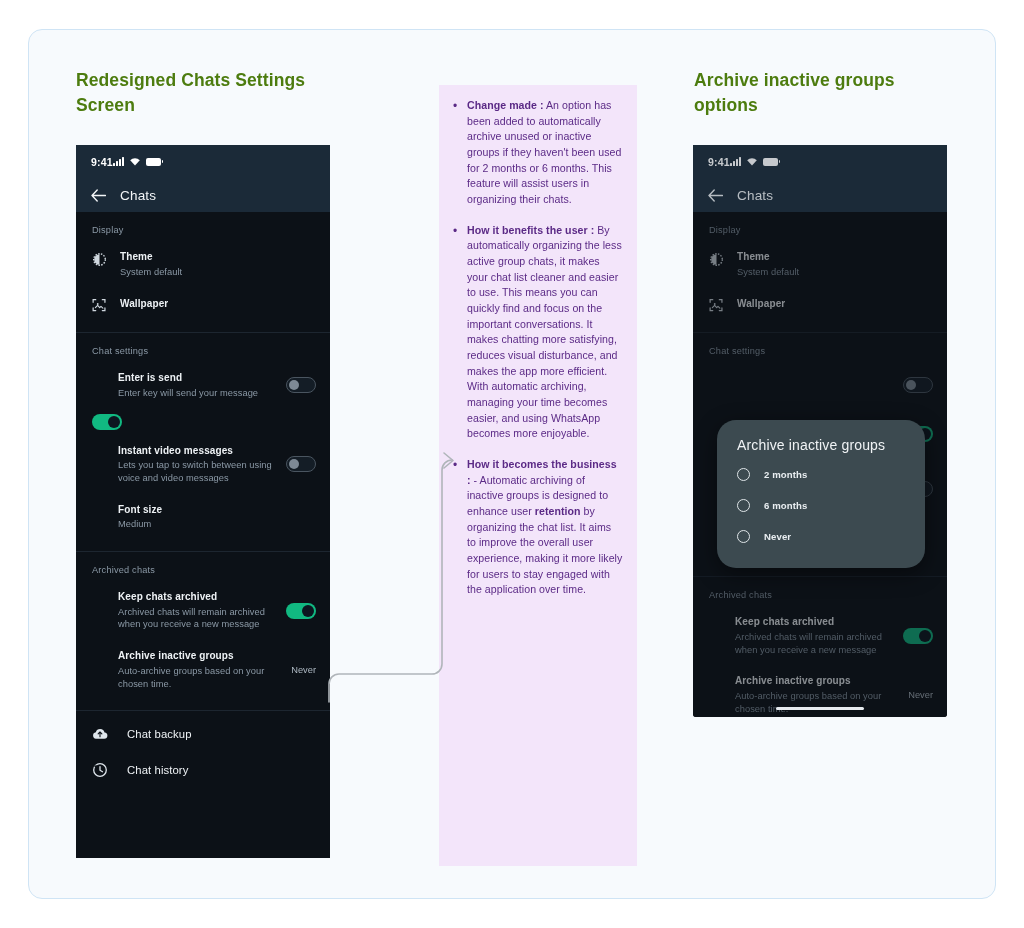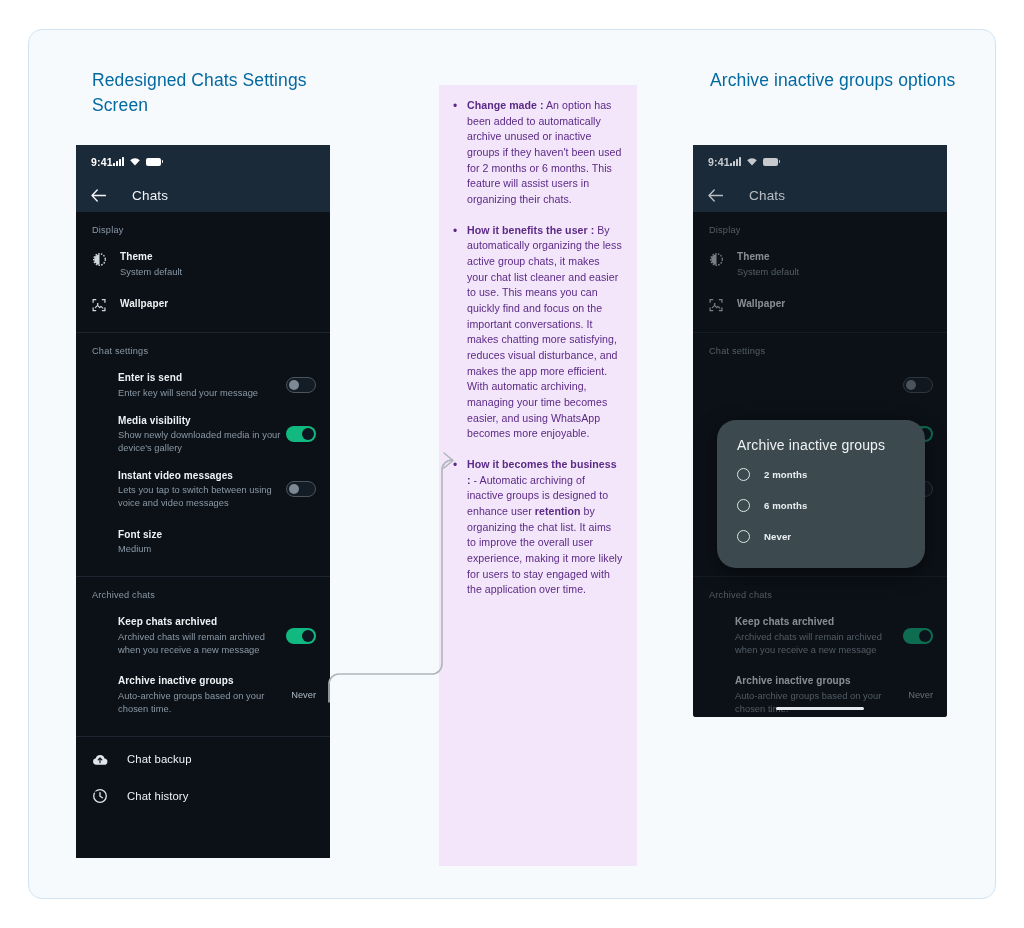--- a/index.html
+++ b/index.html
@@ -15,22 +15,22 @@
     position: absolute; left: 28px; top: 29px;
     width: 968px; height: 870px;
     background: #f7fafd;
     border: 1.5px solid #cfe4f5;
     border-radius: 14px;
   }
 
   
   .col-title {
     position: absolute;
-    font-size: 17.5px; font-weight: 400; color: #0369a1;
-    line-height: 1.42; letter-spacing: 0.1px; margin-left: 16px;
+    font-size: 17.5px; font-weight: 700; color: #4d7c0f;
+    line-height: 1.42; letter-spacing: 0.1px;
   }
   #title-left  { left: 76px;  top: 68px;  width: 250px; }
   #title-right { left: 694px; top: 68px;  width: 250px; }
 
   
   .phone {
     position: absolute;
     background: #0c1117;
     overflow: hidden;
   }
@@ -46,21 +46,21 @@
   .status-icons { display:flex; align-items:center; gap:5px; }
   .bars { display:flex; align-items:flex-end; gap:1.2px; height:9px; }
   .bars i { display:block; width:1.9px; background:#fff; border-radius:0.5px; }
   .bars i:nth-child(1){height:3px}.bars i:nth-child(2){height:5px}
   .bars i:nth-child(3){height:7px}.bars i:nth-child(4){height:9px}
   .battery { width:15px;height:8px;border-radius:2px;background:#fff; position:relative; }
   .battery:after{content:"";position:absolute;right:-2.4px;top:2.3px;width:1.6px;height:3.4px;background:#fff;border-radius:0 1px 1px 0;}
 
   .appbar {
     height: 34px; background:#1b2a38;
-    display:flex; align-items:center; gap:26px; padding:0 15px;
+    display:flex; align-items:center; gap:14px; padding:0 15px;
   }
   .appbar .ttl { color:#f2f5f7; font-size:13.5px; font-weight:500; letter-spacing:0.2px; }
 
   .screen-body { position:relative; background:#0c1117; height: calc(100% - 67px); }
 
   .section-label {
     color:#8b99a6; font-size:9.2px; padding:13px 0 8px 16px; letter-spacing:0.2px;
   }
   .sep { height:1px; background:#1d2630; margin: 6px 0 0 0; }
 
@@ -186,24 +186,20 @@
         <span class="txt">
           <div class="t1">Enter is send</div>
           <div class="t2">Enter key will send your message</div>
         </span>
         <span class="tgl off">
             <span class="knob"></span>
           </span>
       </div>
 
       <div class="row indent">
-        <span class="txt">
-          <div class="t1">Media visibility</div>
-          <div class="t2">Show newly downloaded media in your device's gallery</div>
-        </span>
         <span class="tgl on">
             <span class="knob"></span>
           </span>
       </div>
 
       <div class="row indent">
         <span class="txt">
           <div class="t1">Instant video messages</div>
           <div class="t2">Lets you tap to switch between using voice and video messages</div>
         </span>

